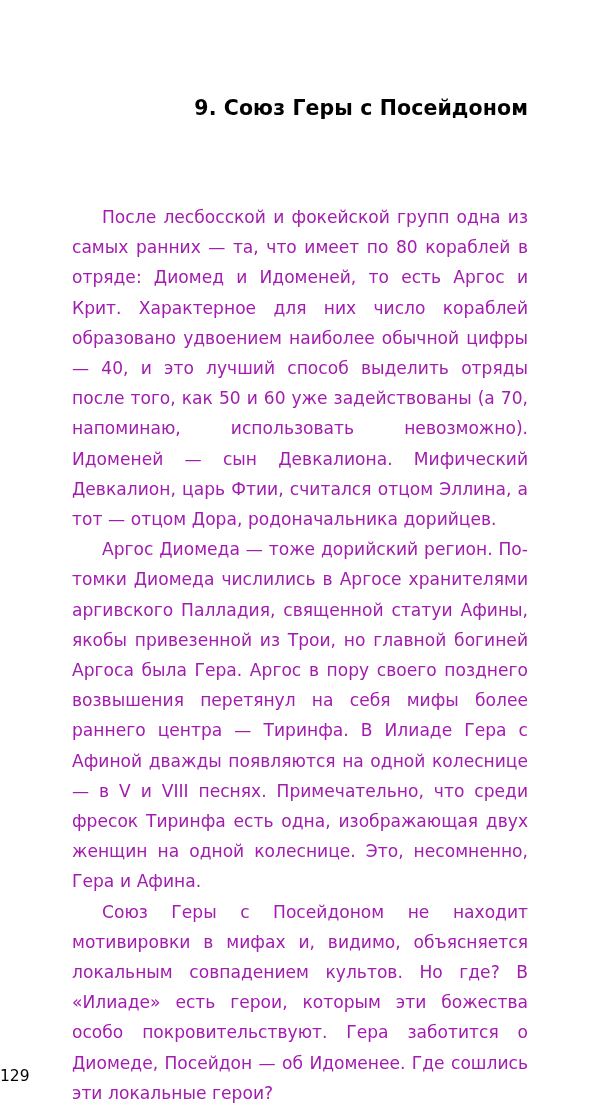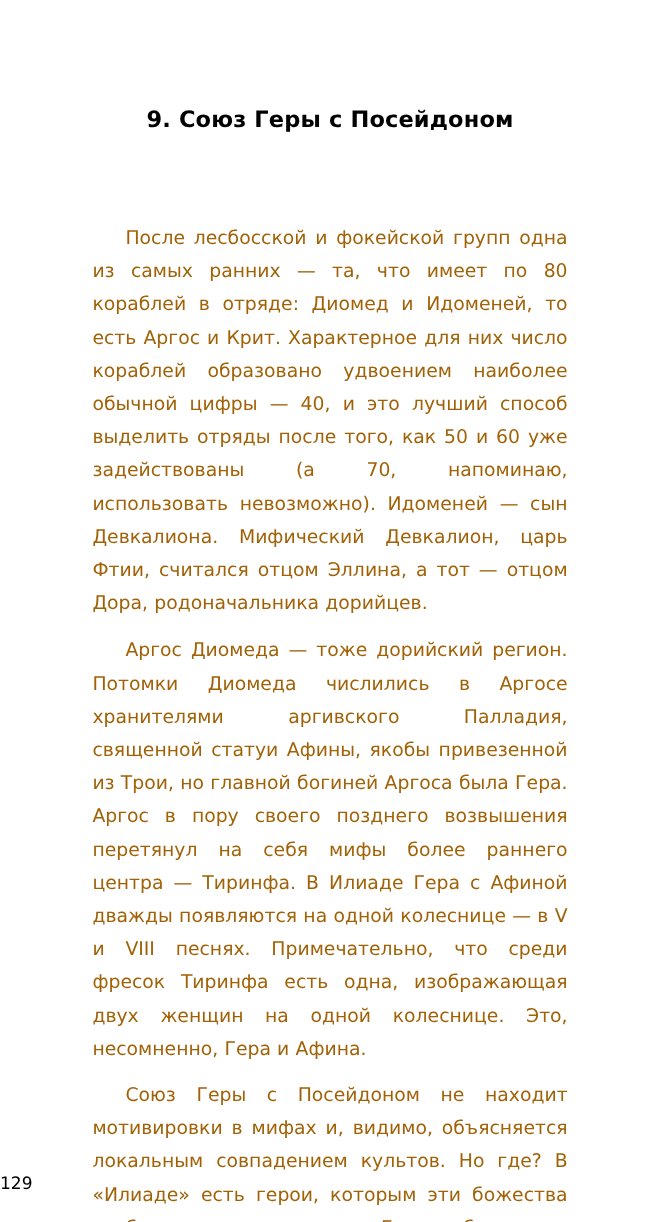--- a/index.html
+++ b/index.html
@@ -22,34 +22,34 @@
     width: 600px;
     height: 1111px;
     box-sizing: border-box;
     padding: 0 72px;
   }
   .chapter-title {
     margin: 0;
     padding-top: 96px;
     font-size: 20.5px;
     font-weight: bold;
-    text-align: center;
+    text-align: right;
     letter-spacing: 0.1px;
     color: #000;
   }
   .body-text {
     margin-top: 82px;
   }
   .para {
-    margin: 12px;
+    margin: 0;
     font-size: 17.1px;
     line-height: 30.2px;
     text-align: justify;
     text-indent: 30px;
-    color: #a16207;
+    color: #a21caf;
     -webkit-hyphens: manual;
     hyphens: manual;
     word-spacing: 0.2px;
   }
   .para + .para {
     margin-top: 0;
   }
   .page-number {
     position: absolute;
     left: 0;

